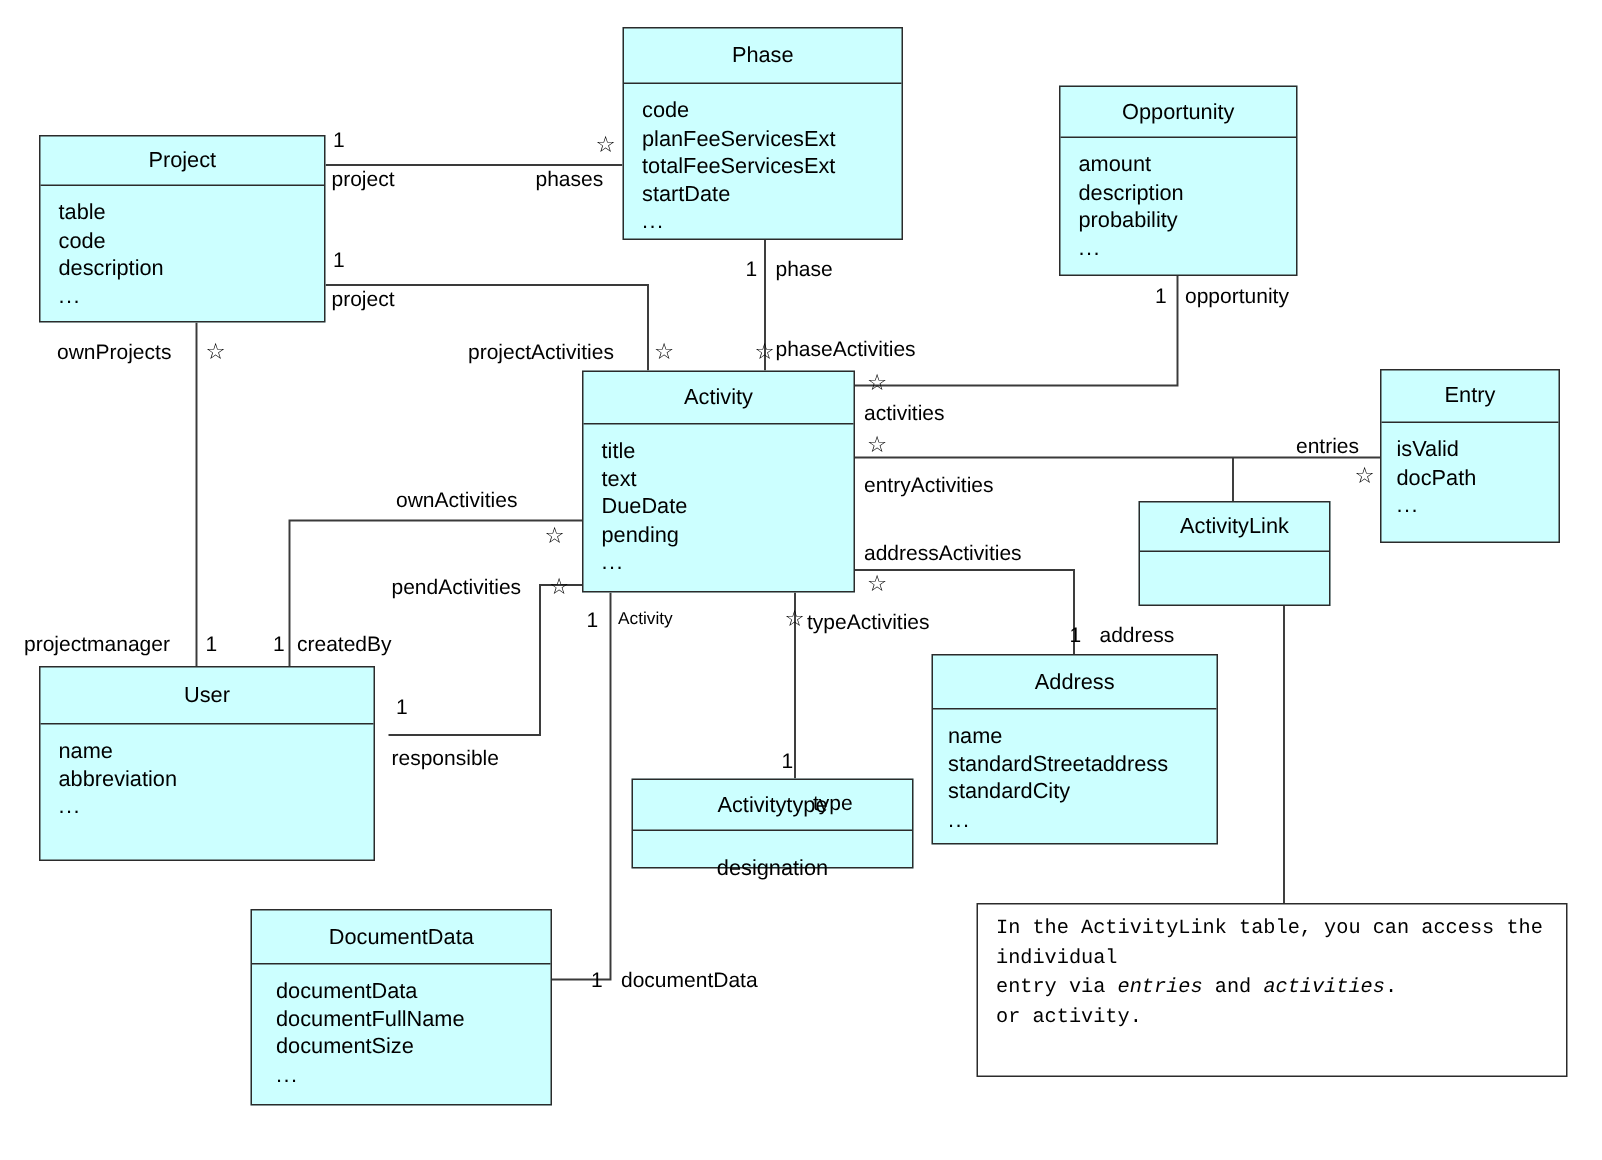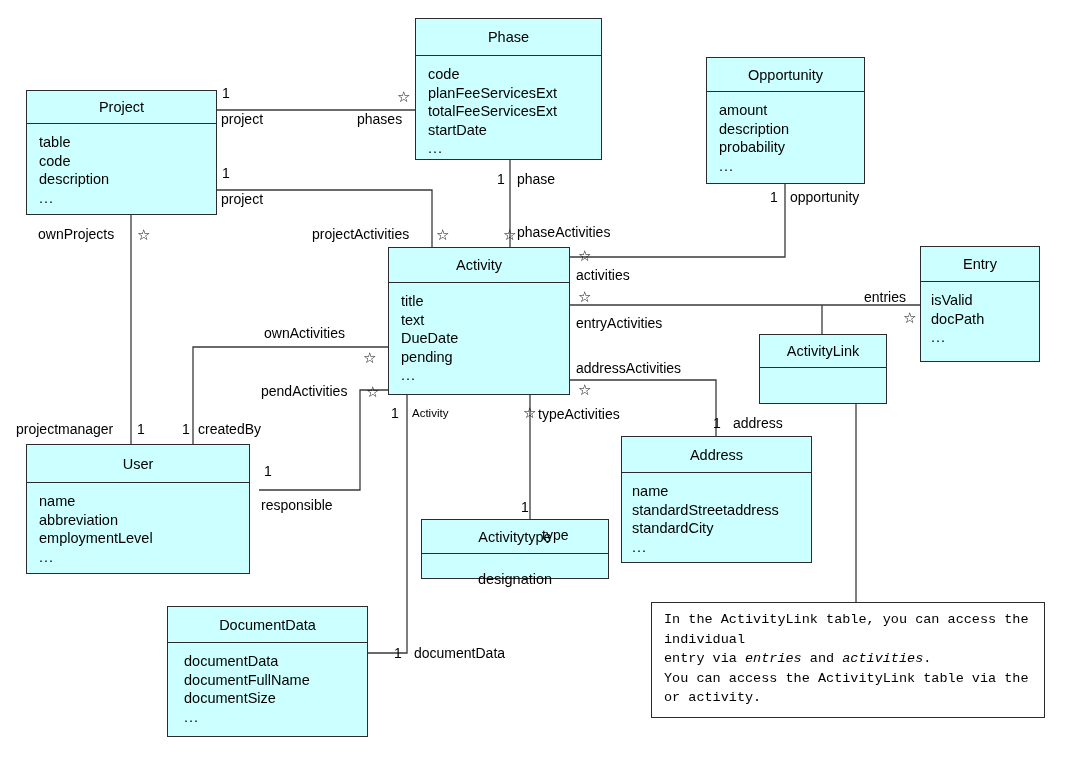--- a/index.html
+++ b/index.html
@@ -179,21 +179,20 @@
   <div class="cls" style="left:759px; top:334px; width:128px; height:70px;">
     <div class="cls-title" style="height:33px;">ActivityLink</div>
     <div class="cls-body" style="height:35px;"></div>
   </div>
 
   <div class="cls" style="left:26px; top:444px; width:224px; height:130px;">
     <div class="cls-title" style="height:38px;">User</div>
     <div class="cls-body" style="height:90px;">
       <span class="attr">name</span>
       <span class="attr">abbreviation</span>
-      <span class="attr">employmentLevel</span>
       <span class="attr dots">...</span>
     </div>
   </div>
 
   <div class="cls" style="left:621px; top:436px; width:191px; height:127px;">
     <div class="cls-title" style="height:36px;">Address</div>
     <div class="cls-body" style="height:91px; padding-left:10px;">
       <span class="attr">name</span>
       <span class="attr">standardStreetaddress</span>
       <span class="attr">standardCity</span>
@@ -269,17 +268,16 @@
   <div class="lbl" style="left:414px; top:645px;">documentData</div>
 
   <div class="star" style="left:523px; top:405px;">☆</div>
   <div class="lbl" style="left:538px; top:406px;">typeActivities</div>
   <div class="lbl" style="left:521px; top:499px;">1</div>
   <div class="lbl" style="left:542px; top:499px;margin-top:28px;">type</div>
 
   <div class="note" style="left:651px; top:602px; width:394px; height:116px;font-family:Liberation Mono, monospace;">
     <div><span>In the ActivityLink table, you can access the individual</span></div>
     <div><span>entry via </span><em>entries</em><span> and </span><em>activities</em><span>.</span></div>
-    <div><span>You can access the ActivityLink table via the</span></div>
     <div><span>or activity.</span></div>
   </div>
 
 </div>
 
 </body></html>

